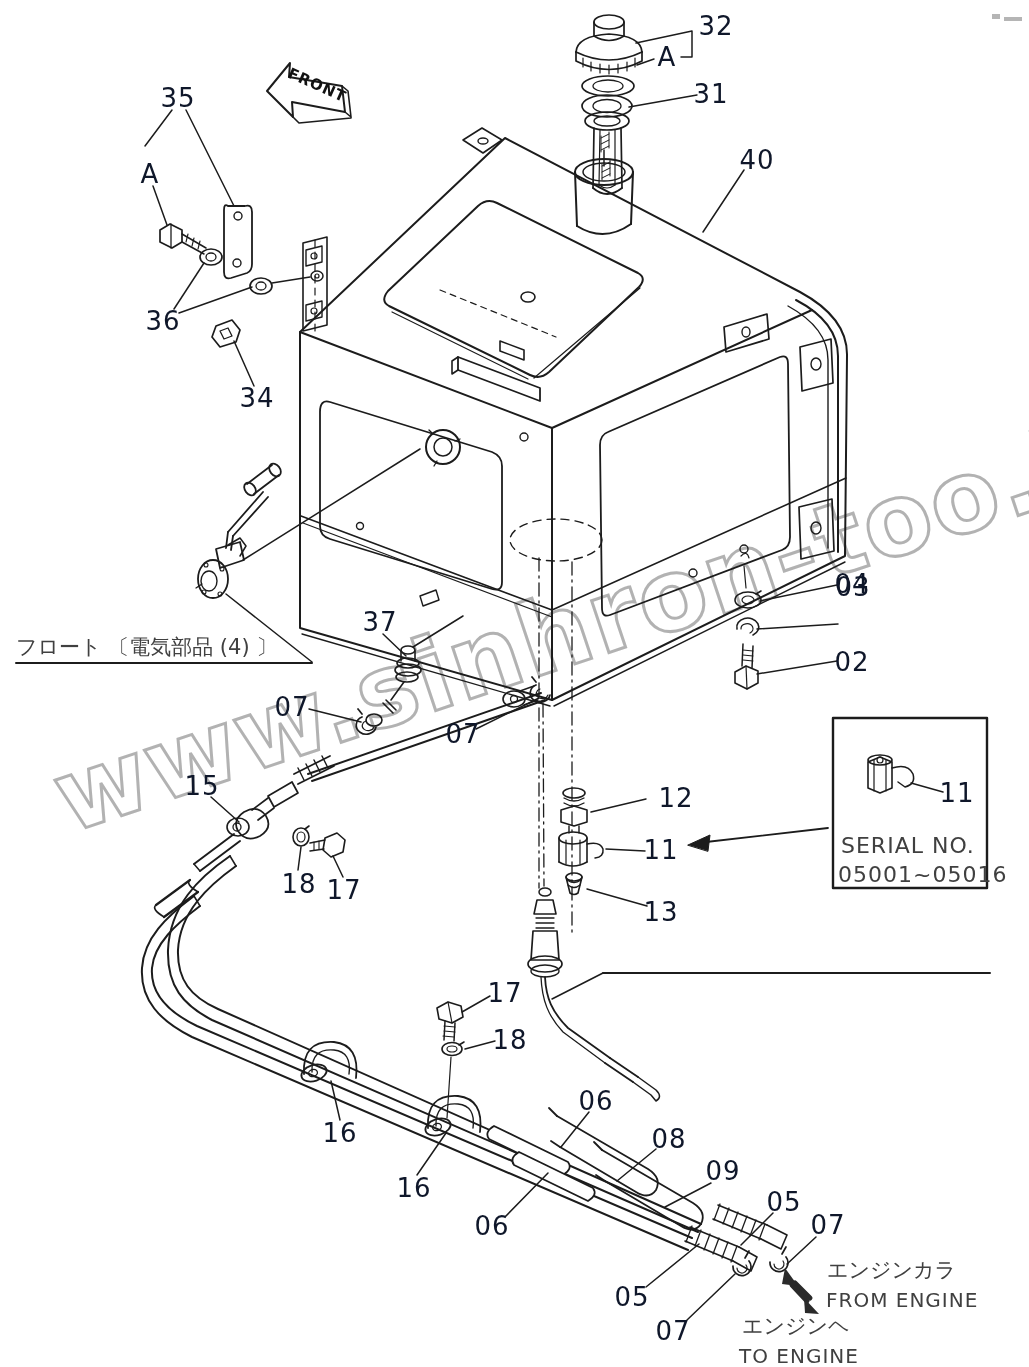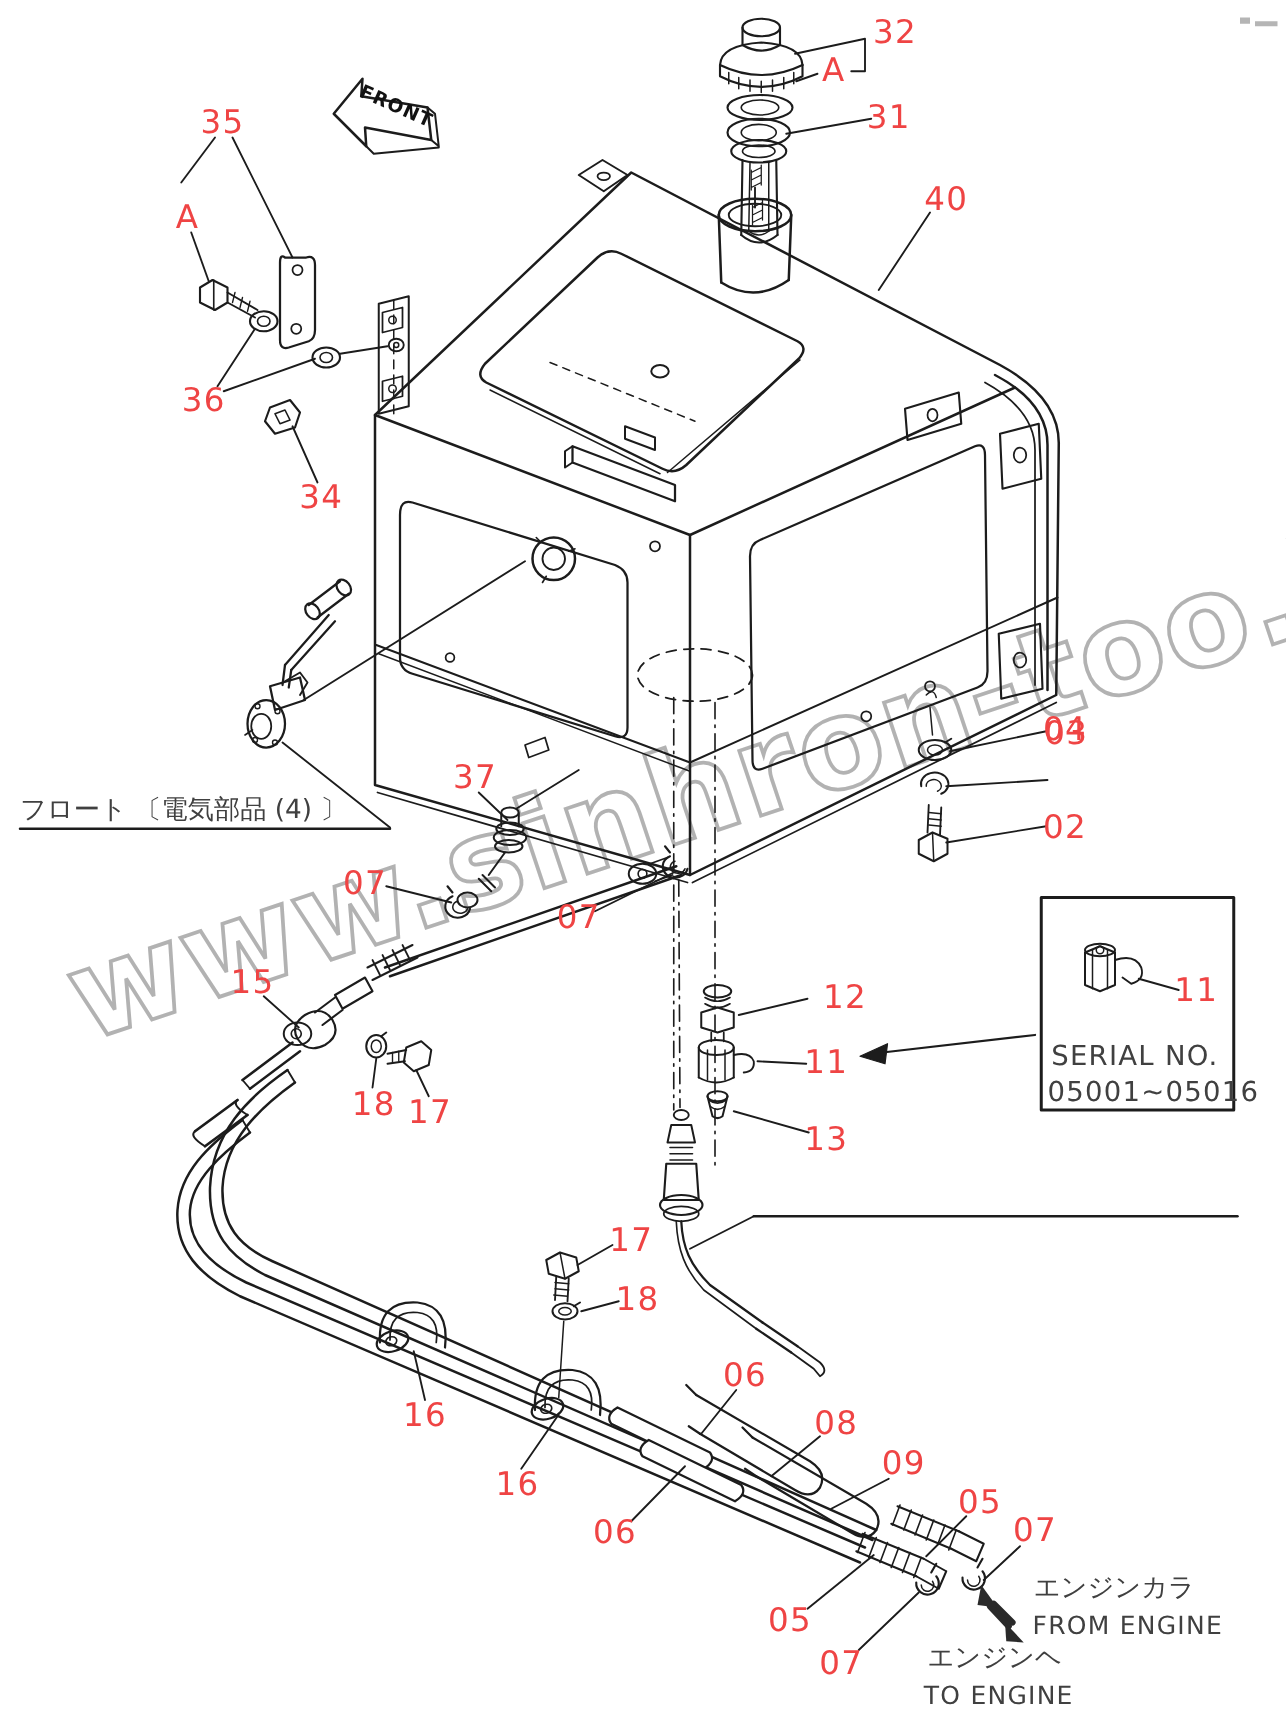--- a/index.html
+++ b/index.html
@@ -4,21 +4,21 @@
 <style>
   html,body{margin:0;padding:0;background:#fff;}
   #stage{position:relative;width:1029px;height:1367px;background:#ffffff;overflow:hidden;
          font-family:"DejaVu Sans",sans-serif;}
   #wm{position:absolute;left:58px;top:742px;z-index:1;white-space:nowrap;
       font:bold 100px "DejaVu Sans",sans-serif;letter-spacing:2px;
       color:#cfcfcf;-webkit-text-fill-color:transparent;-webkit-text-stroke:3px #a0a0a0;
       opacity:.8;transform:rotate(-18.5deg);transform-origin:0 50%;}
   svg{position:absolute;left:0;top:0;z-index:2;}
   .co{position:absolute;z-index:3;transform:translate(-50%,-50%);
-      font:26px "DejaVu Sans",sans-serif;color:#ef4444;letter-spacing:1px;white-space:nowrap;}
+      font:26px "DejaVu Sans",sans-serif;color:#0f172a;letter-spacing:1px;white-space:nowrap;}
   .ann{position:absolute;z-index:3;color:#404040;white-space:nowrap;
        font-family:"DejaVu Sans",sans-serif;}
   .jp{font-size:21px;} .en{font-size:20px;letter-spacing:1px;}
   .serial{font-size:22px;letter-spacing:1px;}
   #front-label{position:absolute;z-index:3;left:286px;top:76px;transform:rotate(24deg);
        font:bold 15px "DejaVu Sans",sans-serif;letter-spacing:1px;color:#111;}
   .artifact{position:absolute;z-index:3;background:#b5b5b5;}
 </style>
 </head>
 <body>

